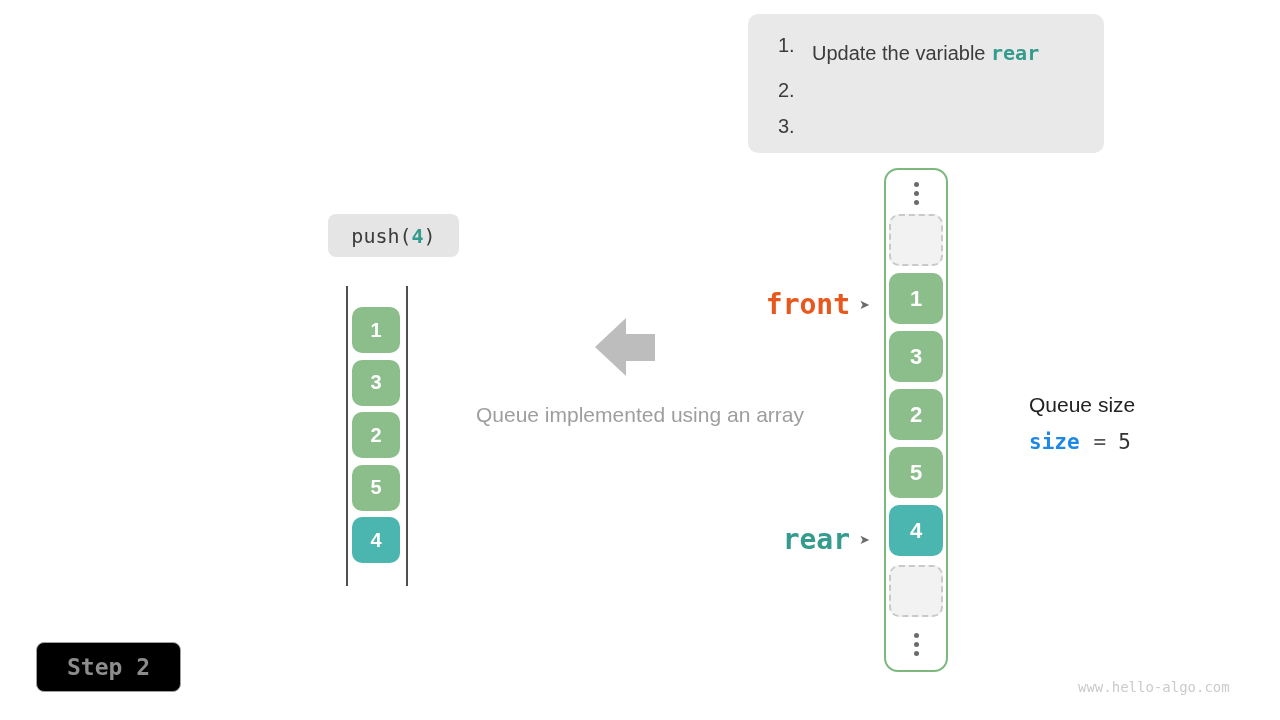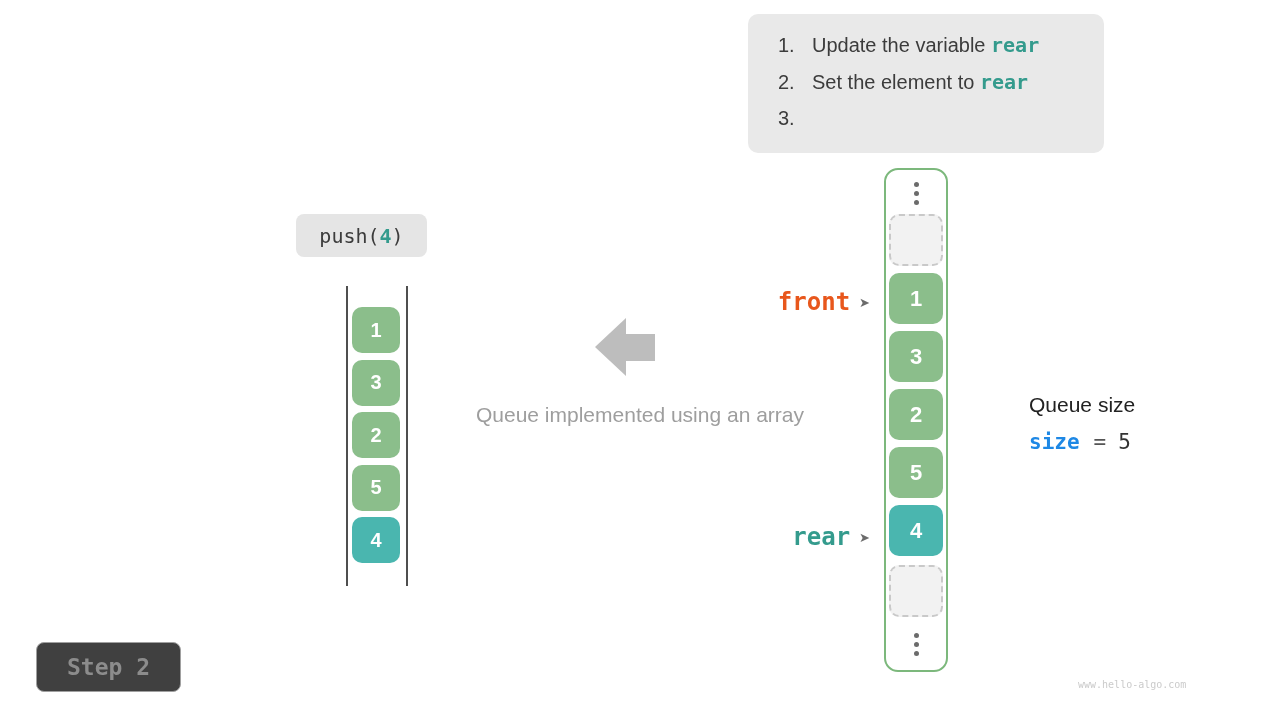--- a/index.html
+++ b/index.html
@@ -15,28 +15,28 @@
   
   .instructions {
     position: absolute; left: 748px; top: 14px;
     width: 356px; height: 139px;
     background: #e9e9e9; border-radius: 10px;
     padding: 20px 0 0 30px;
     display: flex; flex-direction: column; gap: 13.5px;
   }
   .instr-row { display: flex; font-size: 20px; color: #3c3c3c; line-height: 23px; }
   .instr-num { width: 34px; flex: 0 0 34px; }
-  .instr-text { white-space: pre-wrap; }
+  .instr-text { white-space: pre-wrap; margin-top: 8px; }
   .code { font-family: "DejaVu Sans Mono", "Liberation Mono", monospace; font-weight: bold; }
   .code.teal { color: #349b8d; }
   .code.blue { color: #1e88e5; }
 
   
   .push-box {
-    position: absolute; left: 296px; top: 214px;
+    position: absolute; left: 328px; top: 214px;
     width: 131px; height: 43px;
     background: #e5e5e5; border-radius: 8px;
     display: flex; align-items: center; justify-content: center;
     font-family: "DejaVu Sans Mono", "Liberation Mono", monospace;
     font-size: 20px; color: #3c3c3c;
   }
   .push-box .code.teal { font-size: 20px; }
 
   
   .v-line { position: absolute; width: 2px; background: #4f4f4f; top: 286px; height: 300px; }
@@ -91,63 +91,62 @@
     color: #ffffff; font-weight: bold; font-size: 22px;
     margin-top: 7px;
   }
   .dots.bottom { margin-top: 16px; }
 
   
   .pointer {
     position: absolute; width: 132px; left: 738px;
     display: flex; align-items: center; justify-content: flex-end; gap: 9px;
   }
-  .ptr-label { font-family: "DejaVu Sans Mono", "Liberation Mono", monospace; font-weight: bold; font-size: 24px; }
+  .ptr-label { font-family: "DejaVu Sans Mono", "Liberation Mono", monospace; font-weight: bold; font-size: 28px; }
   .ptr-label.front { color: #e8571c; }
   .ptr-label.rear { color: #349b8d; }
   .ptr-arrow { color: #6b6b6b; font-size: 13px; line-height: 1; }
   .pointer.front-row { top: 288px; }
   .pointer.rear-row { top: 523px; }
 
   
   .size-block { position: absolute; left: 1029px; top: 345px; }
   .size-title { font-size: 21px; color: #222222; margin-top: 48px; }
   .size-row { margin-top: 13px; display: flex; align-items: center; font-size: 21px; }
   .size-row .eq { color: #555555; font-family: "DejaVu Sans Mono", "Liberation Mono", monospace; margin: 0 12px 0 14px; }
   .size-row .val { color: #333333; font-family: "DejaVu Sans Mono", "Liberation Mono", monospace; }
 
   
   .step-box {
     position: absolute; left: 36px; top: 642px;
     width: 145px; height: 50px;
-    background: #404040; border: 1.5px solid #a0a0a0; border-radius: 8px;
+    background: #000000; border: 1.5px solid #a0a0a0; border-radius: 8px;
     display: flex; align-items: center; justify-content: center;
     font-family: "DejaVu Sans Mono", "Liberation Mono", monospace;
     font-weight: bold; font-size: 23px; color: #8c8c8c;
   }
 
   .watermark {
     position: absolute; left: 1078px; top: 679px;
     font-family: "DejaVu Sans Mono", "Liberation Mono", monospace;
-    font-size: 10px; color: #cbcbcb;
+    font-size: 14px; color: #cbcbcb;
   }
 </style>
 </head>
 <body>
 
 <div class="canvas">
 
   <div class="instructions">
     <div class="instr-row">
       <span class="instr-num">1.</span>
       <span class="instr-text"><span>Update the variable </span><span class="code teal">rear</span><span></span></span>
     </div>
     <div class="instr-row">
       <span class="instr-num">2.</span>
-      <span class="instr-text"><span>Set the element to </span><span class="code teal">rear</span><span></span></span>
     </div>
     <div class="instr-row">
       <span class="instr-num">3.</span>
     </div>
   </div>
 
   <div class="push-box">
       <span>push(</span>
       <span class="code teal">4</span>
       <span>)</span>

